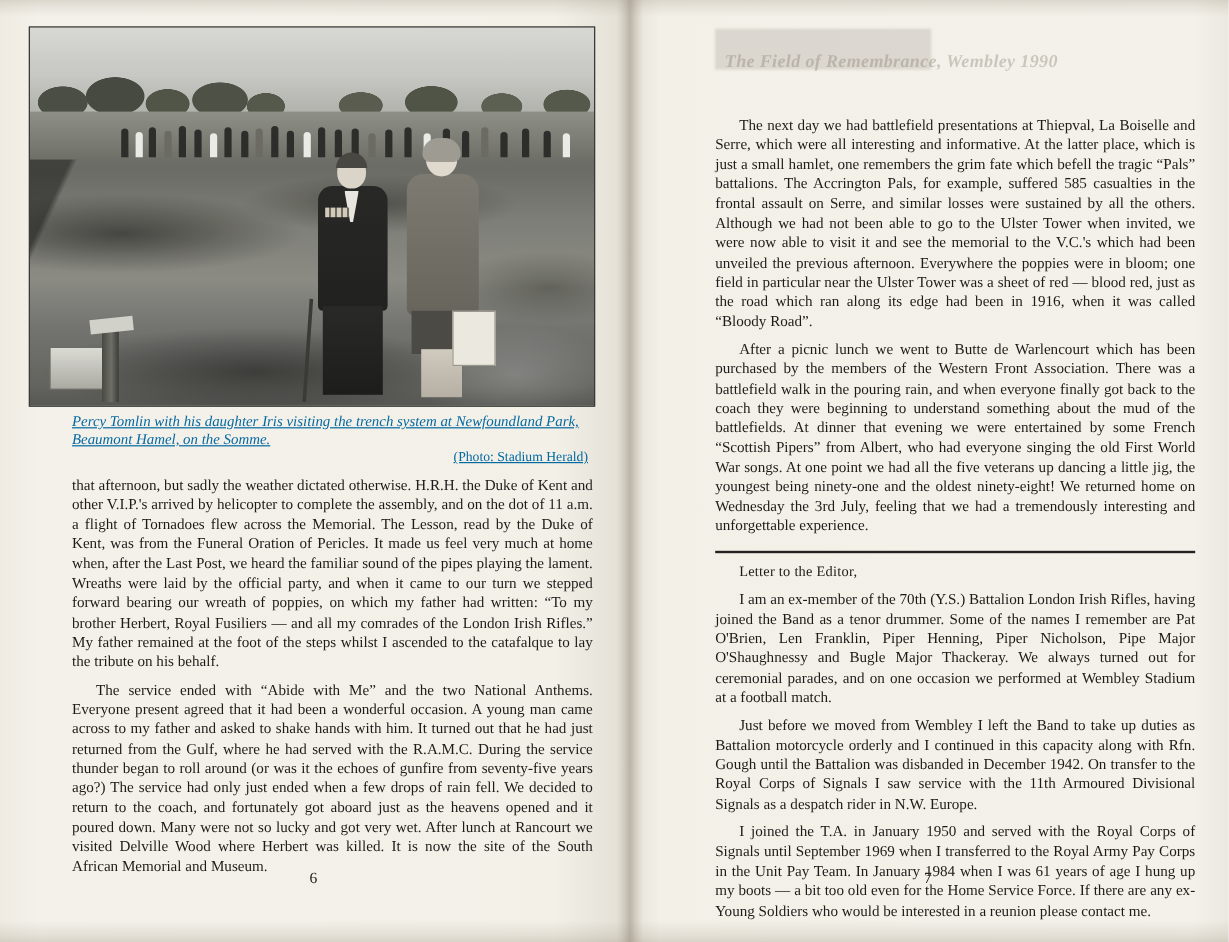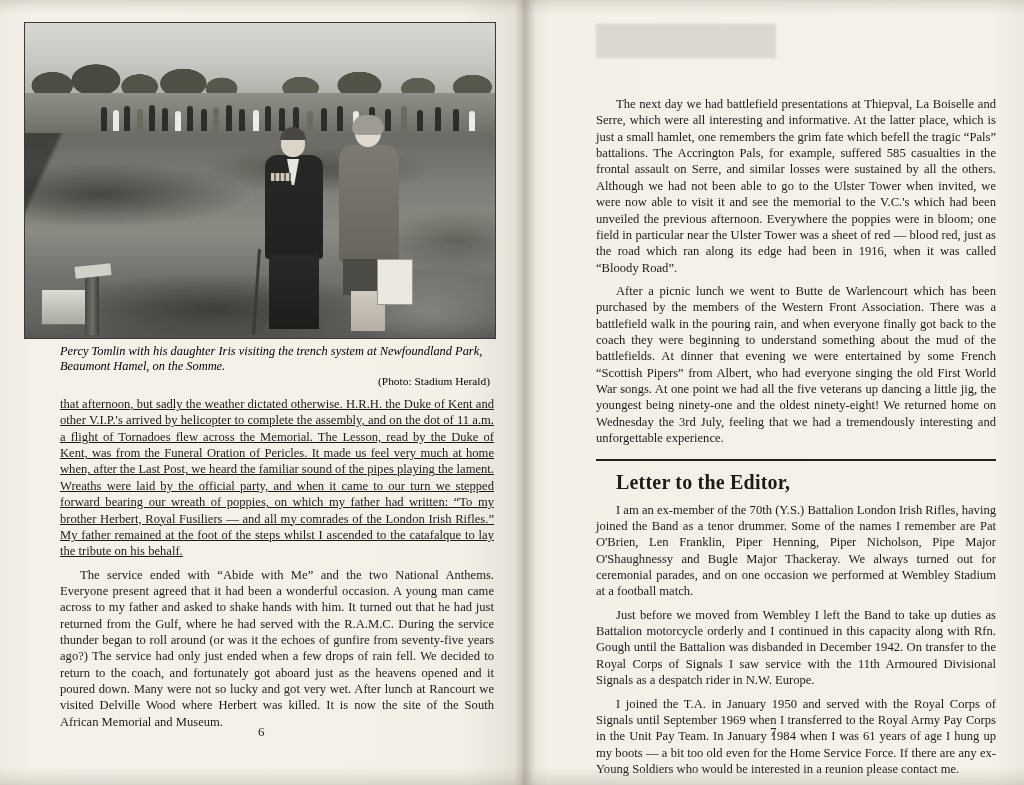--- a/index.html
+++ b/index.html
@@ -197,22 +197,23 @@
 
   
   .caption {
     position: absolute;
     left: 60px;
     top: 344px;
     width: 430px;
     font-style: italic;
     font-size: 12.4px;
     line-height: 1.22;
-    color: #000000;
+    color: #0369a1;
     text-align: left;
+    text-decoration: underline;
   }
   .caption .credit {
     display: block;
     text-align: right;
     font-style: normal;
     font-size: 11.4px;
     margin-top: 1px;
   }
 
   
@@ -232,25 +233,25 @@
   }
   .col-right {
     left: 596px;
     top: 96px;
     width: 400px;
   }
   .col p {
     margin: 0 0 7px 0;
     text-indent: 20px;
   }
-  .col p.noindent { text-indent: 0; text-decoration: underline; }
+  .col p.noindent { text-indent: 0; }
 
   .section-head {
-    font-size: 20px;
-    font-weight: bold;
+    font-size: 12px;
+    font-weight: normal;
     margin: 4px 0 2px 0;
     text-indent: 0;
     letter-spacing: 0.2px;
   }
   .rule {
     height: 2px;
     background: #242220;
     margin: 12px 0 8px 0;
     width: 100%;
   }
@@ -373,20 +374,21 @@
     </div>
   </div>
 
   <div class="caption">
     <span>Percy Tomlin with his daughter Iris visiting the trench system at Newfoundland Park, Beaumont Hamel, on the Somme.</span>
     <span class="credit">(Photo: Stadium Herald)</span>
   </div>
 
   <div class="ghost ghost-left">&nbsp;</div>
   <div class="ghost ghost-block"></div>
+  <div class="ghost ghost-title">The Field of Remembrance, Wembley 1990</div>
   <div class="ghost ghost-bottom">&nbsp;</div>
 
   <div class="col col-left">
     <p class="noindent">that afternoon, but sadly the weather dictated otherwise. H.R.H. the Duke of Kent and other V.I.P.'s arrived by helicopter to complete the assembly, and on the dot of 11 a.m. a flight of Tornadoes flew across the Memorial. The Lesson, read by the Duke of Kent, was from the Funeral Oration of Pericles. It made us feel very much at home when, after the Last Post, we heard the familiar sound of the pipes playing the lament. Wreaths were laid by the official party, and when it came to our turn we stepped forward bearing our wreath of poppies, on which my father had written: “To my brother Herbert, Royal Fusiliers — and all my comrades of the London Irish Rifles.” My father remained at the foot of the steps whilst I ascended to the catafalque to lay the tribute on his behalf.</p>
     <p>The service ended with “Abide with Me” and the two National Anthems. Everyone present agreed that it had been a wonderful occasion. A young man came across to my father and asked to shake hands with him. It turned out that he had just returned from the Gulf, where he had served with the R.A.M.C. During the service thunder began to roll around (or was it the echoes of gunfire from seventy-five years ago?) The service had only just ended when a few drops of rain fell. We decided to return to the coach, and fortunately got aboard just as the heavens opened and it poured down. Many were not so lucky and got very wet. After lunch at Rancourt we visited Delville Wood where Herbert was killed. It is now the site of the South African Memorial and Museum.</p>
   </div>
   <div class="pagenum pagenum-left">6</div>
 
   <div class="col col-right">
     <p>The next day we had battlefield presentations at Thiepval, La Boiselle and Serre, which were all interesting and informative. At the latter place, which is just a small hamlet, one remembers the grim fate which befell the tragic “Pals” battalions. The Accrington Pals, for example, suffered 585 casualties in the frontal assault on Serre, and similar losses were sustained by all the others. Although we had not been able to go to the Ulster Tower when invited, we were now able to visit it and see the memorial to the V.C.'s which had been unveiled the previous afternoon. Everywhere the poppies were in bloom; one field in particular near the Ulster Tower was a sheet of red — blood red, just as the road which ran along its edge had been in 1916, when it was called “Bloody Road”.</p>

